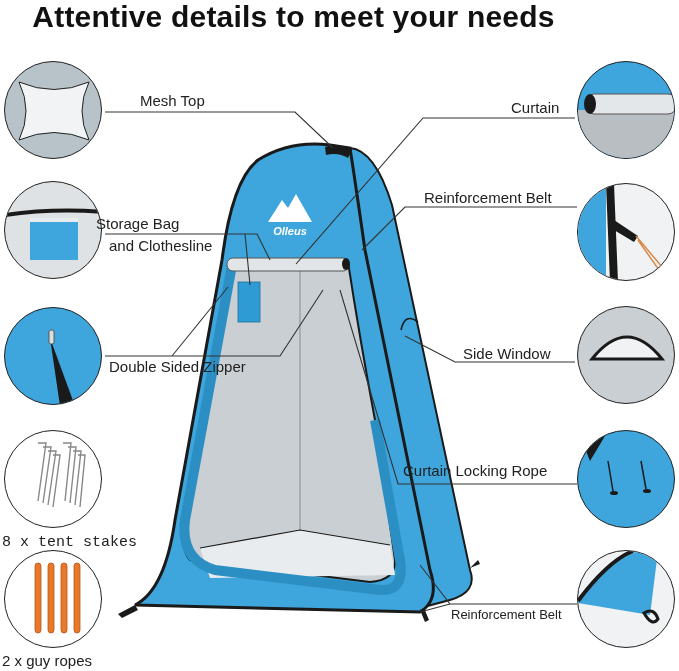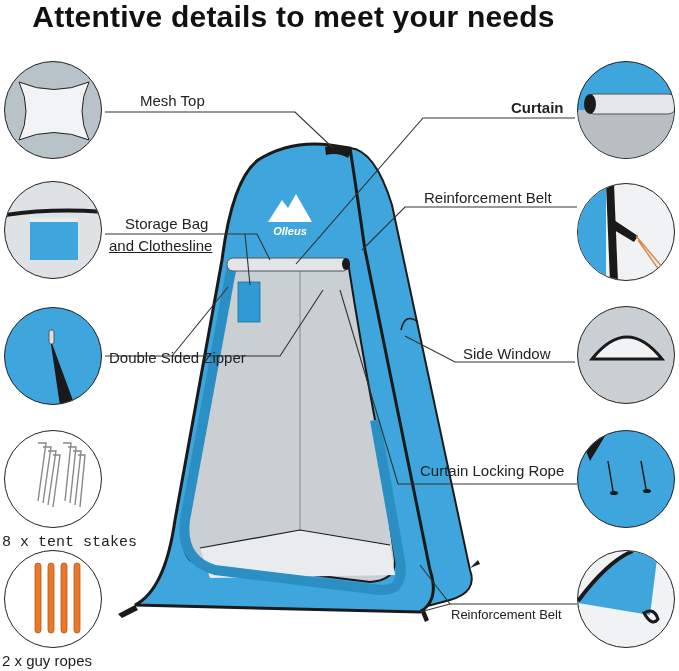--- a/index.html
+++ b/index.html
@@ -78,30 +78,30 @@
 </div>
 <div class="label" style="left:120px;top:92px;margin-left:20px;">Mesh Top</div>
 
 <div class="circle" style="left:4px;top:181px;background:#dfe2e4;">
   <svg width="98" height="98" viewBox="0 0 98 98">
     <path d="M0 33 Q49 26 98 30" stroke="#1a1a1a" stroke-width="4" fill="none"></path>
     <rect x="25" y="36" width="48" height="42" fill="#3ea6dc"></rect>
     <rect x="25" y="36" width="48" height="4" fill="#e9ecee"></rect>
   </svg>
 </div>
-<div class="label" style="left:125px;top:215px;">Storage Bag</div>
-<div class="label" style="left:109px;top:237px;text-decoration:underline;">and Clothesline</div>
+<div class="label" style="left:96px;top:215px;">Storage Bag</div>
+<div class="label" style="left:109px;top:237px;">and Clothesline</div>
 
 <div class="circle" style="left:4px;top:307px;background:#3ea6dc;">
   <svg width="98" height="98" viewBox="0 0 98 98">
     <path d="M45 30 L55 98 L70 98 Z" fill="#1a1a1a"></path>
     <rect x="44" y="22" width="5" height="14" rx="2" fill="#ddd" stroke="#444" stroke-width="0.8"></rect>
   </svg>
 </div>
-<div class="label" style="left:109px;top:349px;">Double Sided Zipper</div>
+<div class="label" style="left:109px;top:358px;">Double Sided Zipper</div>
 
 <div class="circle" style="left:4px;top:430px;">
   <svg width="98" height="98" viewBox="0 0 98 98">
     <g stroke="#888" stroke-width="1.4" fill="none">
       <path d="M33 12 L41 12 L33 70"></path>
         <path d="M38 16 L46 16 L38 72"></path>
         <path d="M43 20 L51 20 L43 74"></path>
         <path d="M48 24 L55 24 L48 76"></path>
       <path d="M58 12 L66 12 L60 70"></path>
         <path d="M63 16 L71 16 L65 72"></path>
@@ -117,21 +117,21 @@
     <g fill="#e8782a" stroke="#b85514" stroke-width="0.8">
       <rect x="30" y="12" width="6" height="70" rx="3"></rect>
       <rect x="43" y="12" width="6" height="70" rx="3"></rect>
       <rect x="56" y="12" width="6" height="70" rx="3"></rect>
       <rect x="69" y="12" width="6" height="70" rx="3"></rect>
     </g>
   </svg>
 </div>
 <div class="label" style="left:2px;top:652px;">2 x guy ropes</div>
 
-<div class="label" style="left:511px;top:99px;font-weight:bold;">Curtain</div>
+<div class="label" style="left:511px;top:99px;">Curtain</div>
 <div class="circle" style="left:577px;top:61px;background:#3ea6dc;">
   <svg width="98" height="98" viewBox="0 0 98 98">
     <rect x="0" y="48" width="98" height="50" fill="#b9bec2"></rect>
     <rect x="8" y="32" width="90" height="20" rx="8" fill="#e4e7e9" stroke="#555" stroke-width="1"></rect>
     <ellipse cx="12" cy="42" rx="6" ry="10" fill="#1a1a1a"></ellipse>
   </svg>
 </div>
 
 <div class="label" style="left:424px;top:189px;">Reinforcement Belt</div>
 <div class="circle" style="left:577px;top:183px;background:#f1f2f3;">
@@ -143,21 +143,21 @@
   </svg>
 </div>
 
 <div class="label" style="left:463px;top:345px;">Side Window</div>
 <div class="circle" style="left:577px;top:306px;background:#c9cfd3;">
   <svg width="98" height="98" viewBox="0 0 98 98">
     <path d="M14 52 Q49 8 84 52 Z" fill="#f1f2f3" stroke="#1a1a1a" stroke-width="3"></path>
   </svg>
 </div>
 
-<div class="label" style="left:420px;top:462px;">Curtain Locking Rope</div>
+<div class="label" style="left:403px;top:462px;">Curtain Locking Rope</div>
 <div class="circle" style="left:577px;top:430px;background:#3ea6dc;">
   <svg width="98" height="98" viewBox="0 0 98 98">
     <path d="M0 0 L30 0 L12 30 Z" fill="#1a1a1a"></path>
     <path d="M30 30 L35 60" stroke="#1a1a1a" stroke-width="1.5"></path>
     <ellipse cx="36" cy="62" rx="4" ry="2" fill="#1a1a1a"></ellipse>
     <path d="M63 30 L68 58" stroke="#1a1a1a" stroke-width="1.5"></path>
     <ellipse cx="69" cy="60" rx="4" ry="2" fill="#1a1a1a"></ellipse>
   </svg>
 </div>
 

